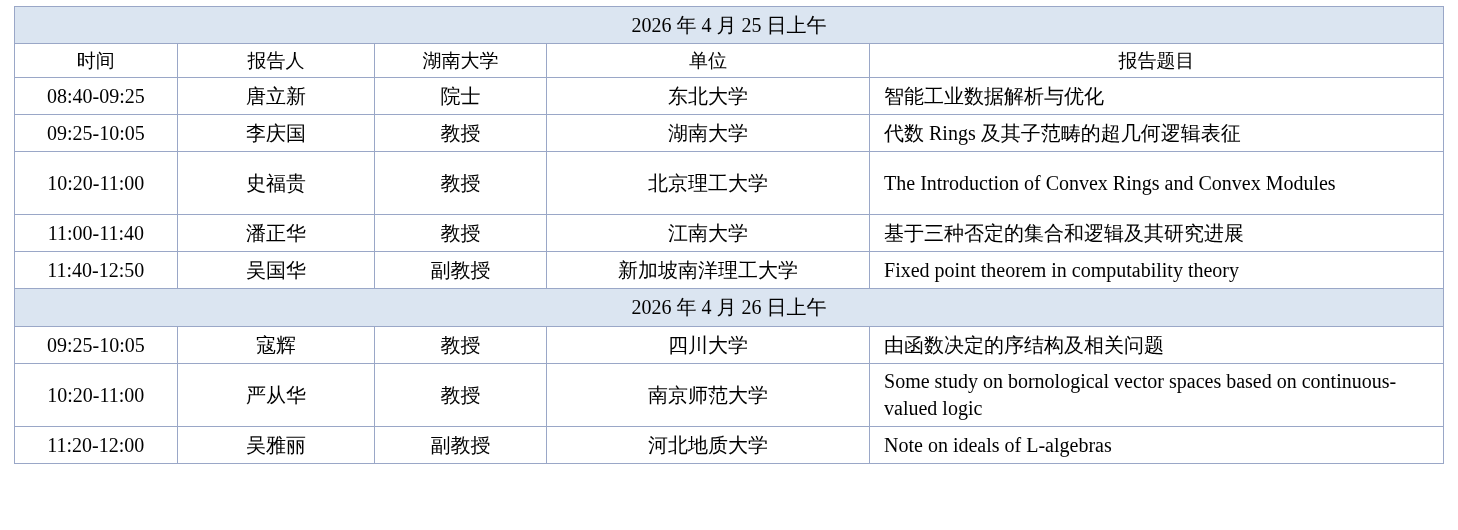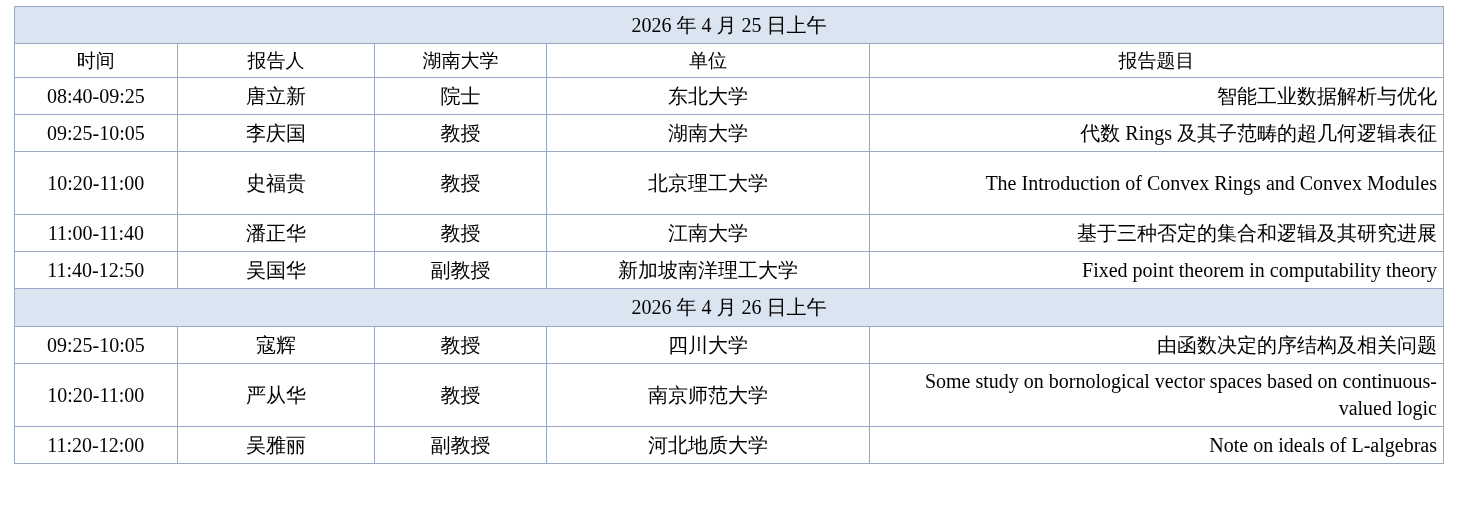--- a/index.html
+++ b/index.html
@@ -20,21 +20,21 @@
     box-sizing: border-box;
     padding: 6px 14px 0 14px;
   }
   table.schedule {
     width: 1430px;
     border-collapse: collapse;
     table-layout: fixed;
   }
   table.schedule td {
     border: 1px solid #9aa7c7;
-    padding: 3px 6px;
+    padding: 3px 14px;
     font-size: 20px;
     line-height: 1.32;
     vertical-align: middle;
   }
   col.c-time    { width: 140px; }
   col.c-speaker { width: 170px; }
   col.c-title   { width: 148px; }
   col.c-org     { width: 278px; }
   col.c-topic   { width: 494px; }
 
@@ -43,21 +43,21 @@
     text-align: center;
     font-size: 20px;
     padding: 5px 6px;
   }
   tr.header-row td {
     text-align: center;
     font-size: 19px;
     padding: 4px 6px;
   }
   td.ctr { text-align: center; }
-  td.lft { text-align: right; padding-left: 8px; }
+  td.lft { text-align: left; padding-left: 8px; }
   .tall td { height: 56px; margin-left: 18px; }
   .reg td { height: 30px; }
 </style>
 </head>
 <body>
 
 <div class="sheet">
   <table class="schedule">
     <colgroup>
       <col class="c-time">

